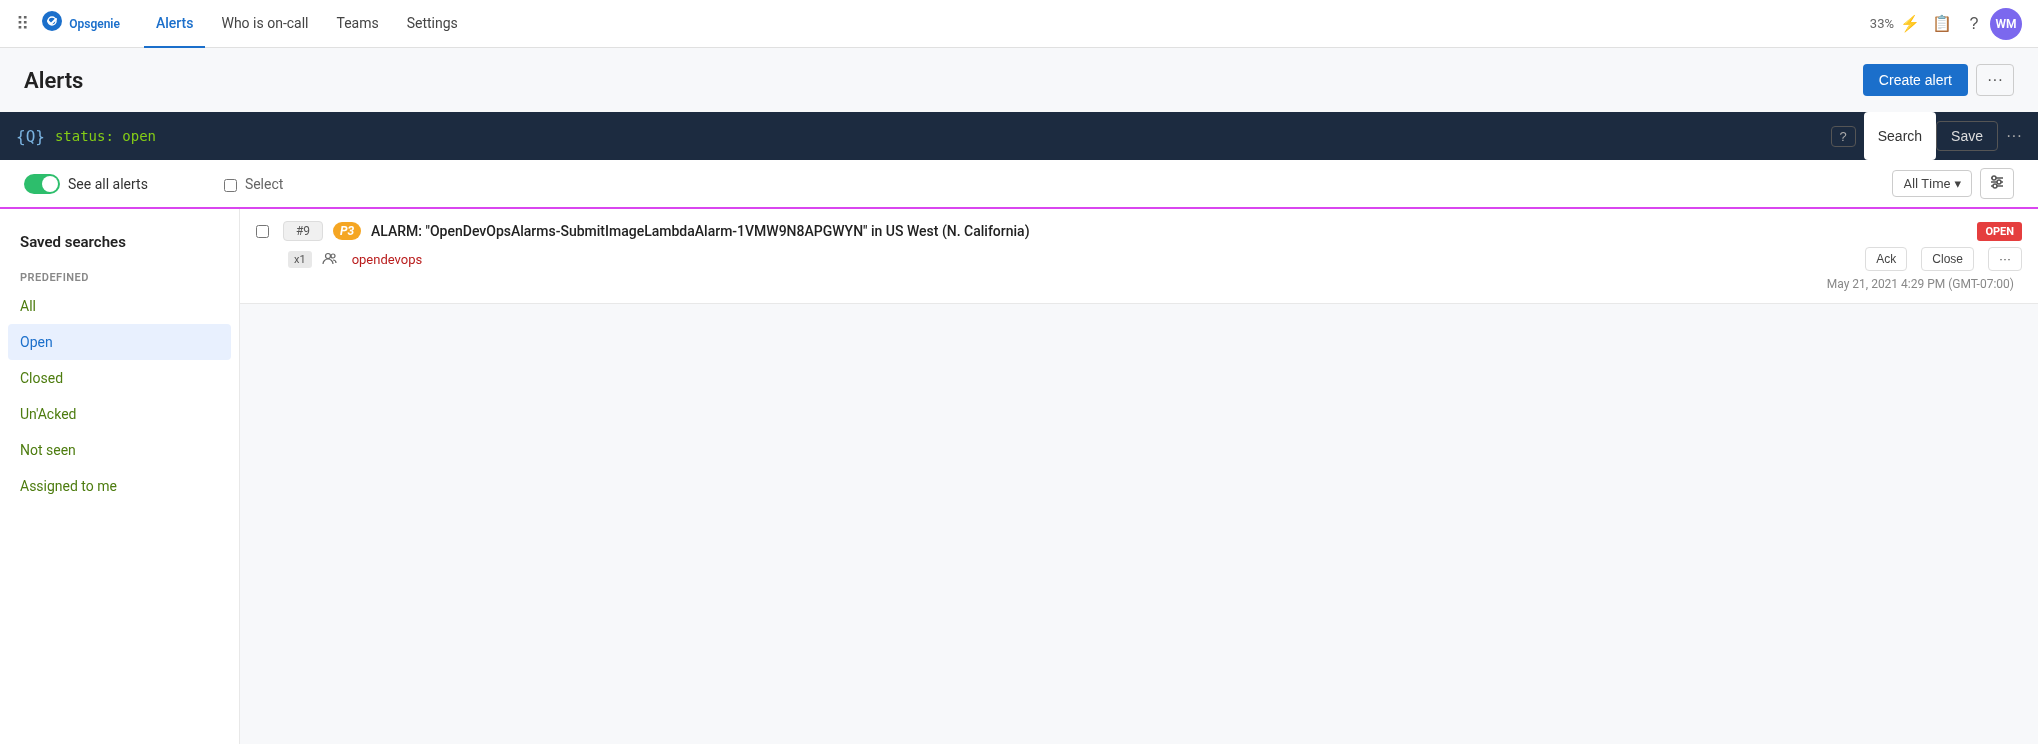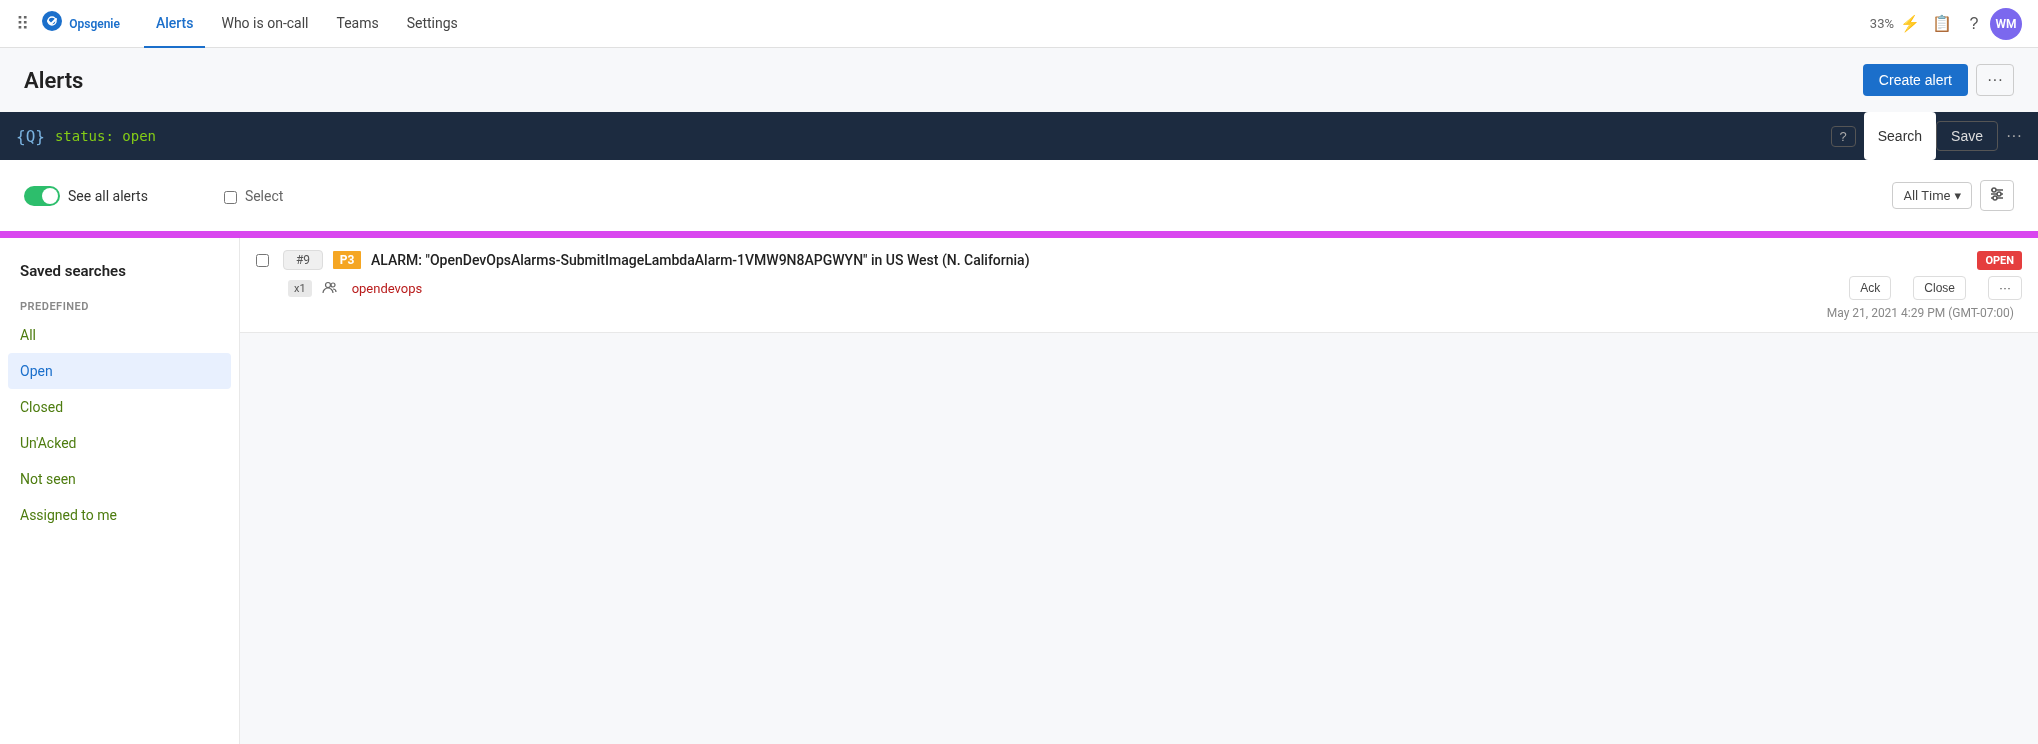--- a/index.html
+++ b/index.html
@@ -127,42 +127,42 @@
     }
     .alert-row1 { display: flex; align-items: center; gap: 10px; }
     .alert-row2 { display: flex; align-items: center; gap: 10px; padding-left: 32px; }
     .alert-checkbox { margin-right: 4px; }
     .alert-num {
       background: #f0f0f0; border: 1px solid #ddd; border-radius: 4px;
       padding: 2px 8px; font-size: 12px; color: #555; min-width: 40px; text-align: center;
     }
     .priority-badge {
       background: #f5a623; color: #fff; font-size: 12px; font-weight: 700;
-      padding: 2px 6px; border-radius: 1px; min-width: 28px; text-align: center;
+      padding: 2px 6px; border-radius: 9px; min-width: 28px; text-align: center; font-style: italic;
     }
     .alert-title { font-size: 14px; color: #222; flex: 1; font-weight: 500; }
     .open-badge {
       background: #e53e3e; color: #fff; font-size: 11px; font-weight: 700;
       padding: 3px 8px; border-radius: 3px; margin-left: auto;
     }
     .alert-count-badge {
       background: #e8e8e8; border-radius: 3px; padding: 2px 6px;
       font-size: 11px; color: #555;
     }
     .alert-team { font-size: 13px; color: #b91c1c; display: flex; align-items: center; gap: 14px; }
-    .alert-actions { display: flex; align-items: center; gap: 22px; margin-left: auto; }
+    .alert-actions { display: flex; align-items: center; gap: 14px; margin-left: auto; }
     .alert-action-btn {
       background: #fff; border: 1px solid #ddd; padding: 4px 10px;
       border-radius: 4px; font-size: 12px; cursor: pointer; color: #444;
     }
     .alert-time { font-size: 12px; color: #888; text-align: right; padding-right: 8px; }
     .alert-footer-row { display: flex; justify-content: flex-end; align-items: center; }
 
     
-    .filter-controls { display: flex; align-items: center; padding: 20px 24px; background: #fff; border-bottom: 7px solid #d946ef; }
+    .filter-controls { display: flex; align-items: center; padding: 8px 24px; background: #fff; border-bottom: 2px solid #d946ef; }
   </style>
 </head>
 <body>
 
 <nav class="top-nav">
   <span class="nav-grid-icon">⠿</span>
   <div class="nav-logo">
     <span class="nav-logo-icon">
       <svg width="22" height="22" viewBox="0 0 22 22" fill="none">
         <circle cx="11" cy="11" r="10" fill="#1b6fcb"></circle>

